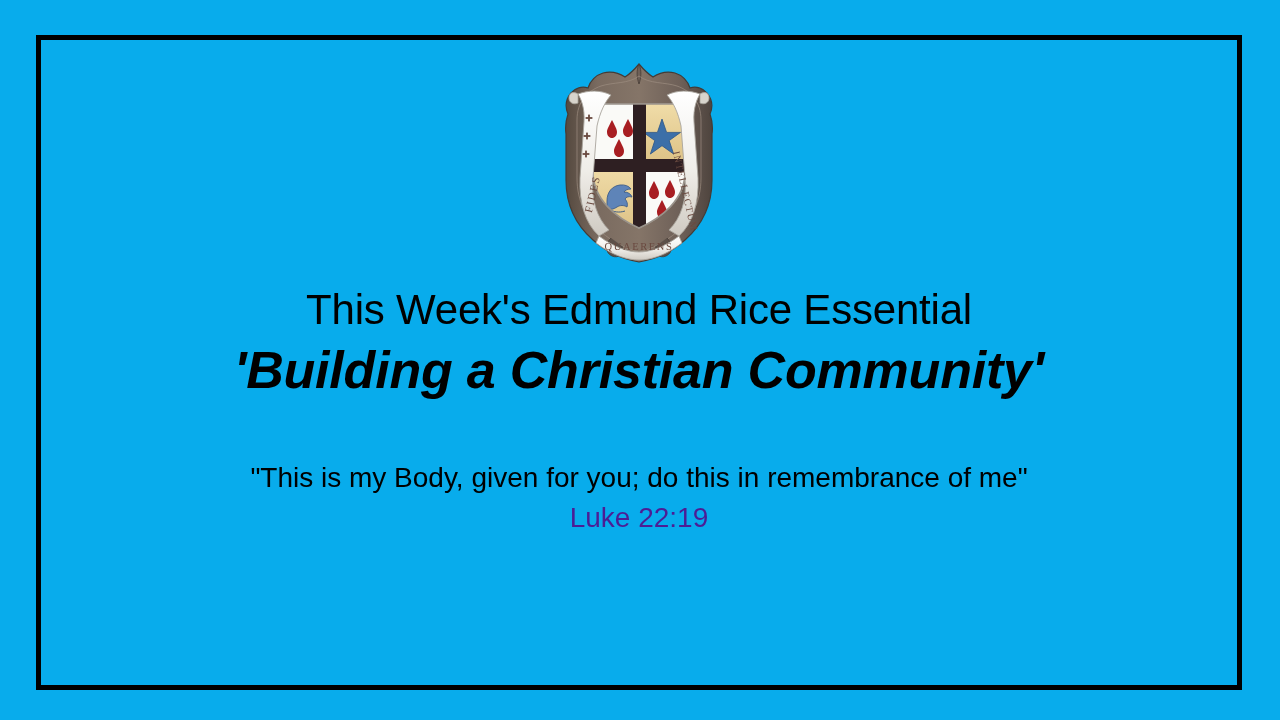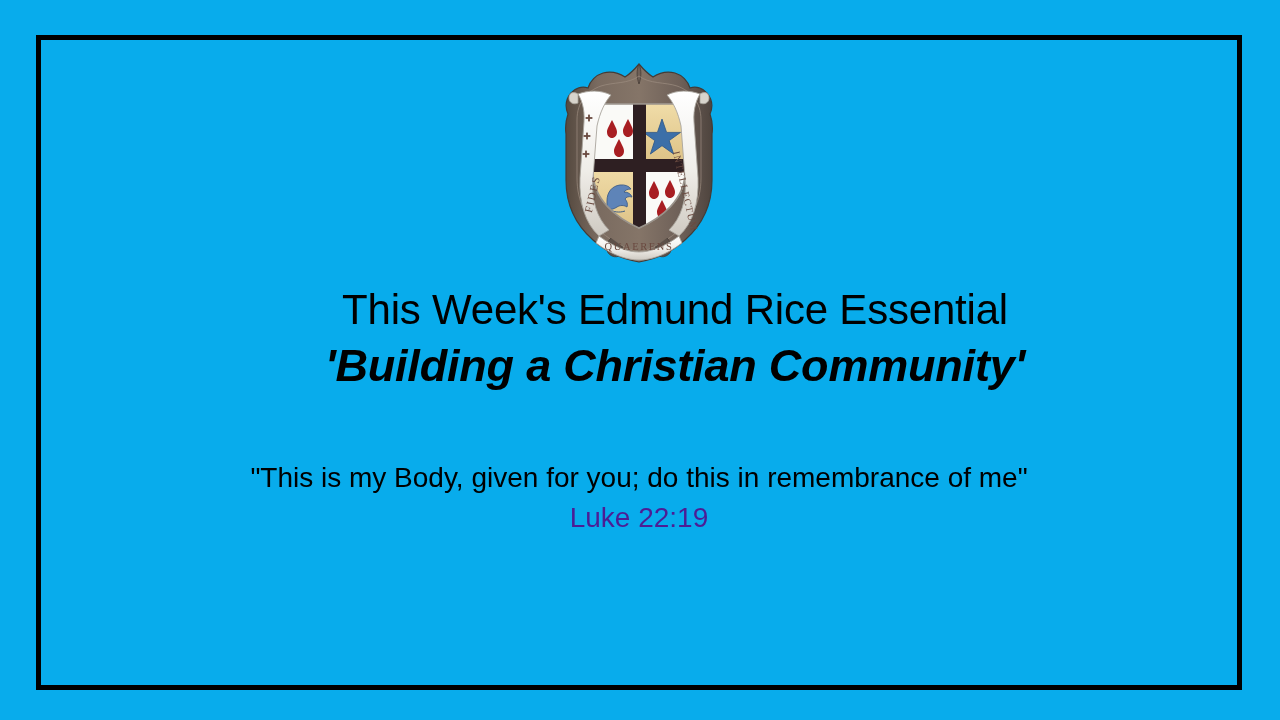--- a/index.html
+++ b/index.html
@@ -54,35 +54,34 @@
     vertical-align: top;
   }
 
   
   #heading-block {
     position: absolute;
     left: 0;
     top: 245px;
     width: 1196px;
     text-align: center;
-    margin-left: 36px;
   }
   #essential-title {
     font-family: "Liberation Sans", sans-serif;
     font-size: 42px;
     font-weight: 400;
     font-style: normal;
     color: #000000;
     line-height: 1.18;
     letter-spacing: -0.2px;
     white-space: nowrap;
   }
   #essential-subtitle {
     font-family: "Liberation Sans", sans-serif;
-    font-size: 45px;
+    font-size: 52px;
     font-weight: 700;
     font-style: italic;
     color: #000000;
     line-height: 1.22;
     letter-spacing: -0.2px;
     white-space: nowrap;
     margin-top: 4px;
   }
 
   

